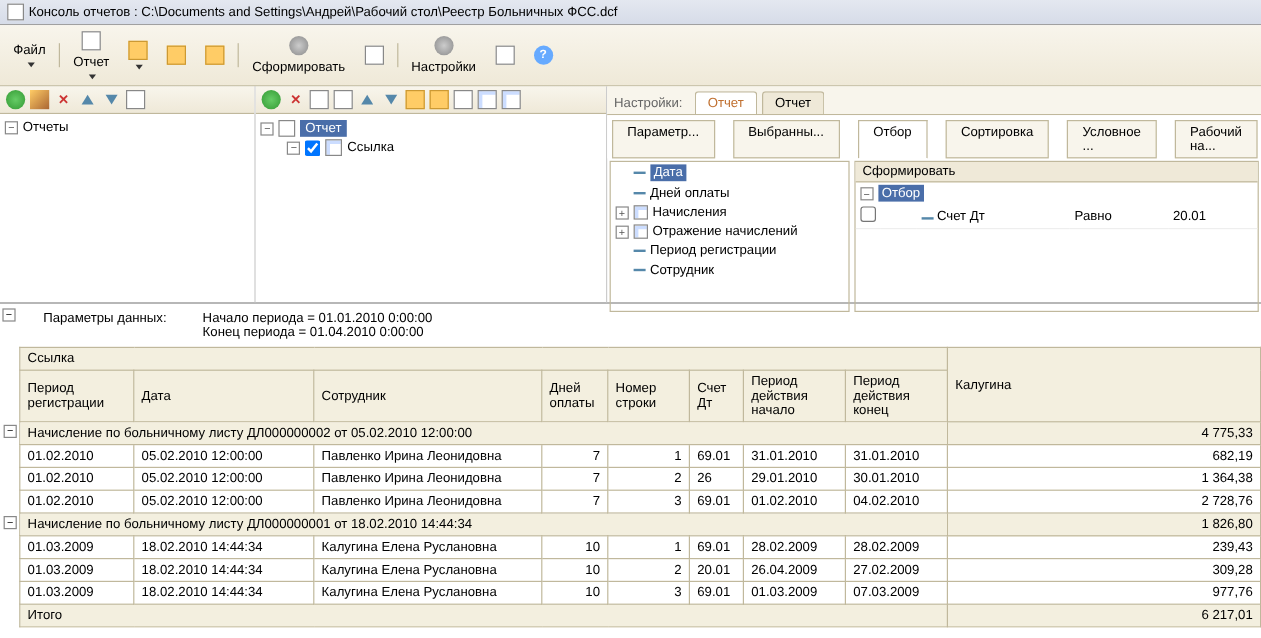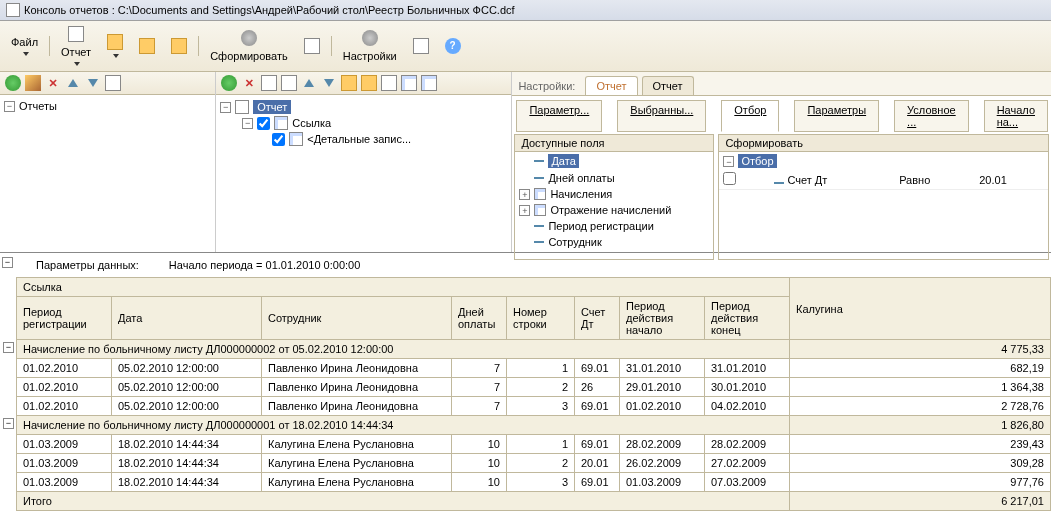--- a/index.html
+++ b/index.html
@@ -23,21 +23,21 @@
 .tree-expand { width: 11px; height: 11px; border: 1px solid #888; background: #fff; font-size: 9px; line-height: 9px; text-align: center; cursor: pointer; color: #555; }
 .tree-label { padding: 1px 4px; }
 .tree-label.selected { background: #4a6ea9; color: #fff; }
 .tree-checkbox { width: 13px; height: 13px; }
 .tree-indent { display: inline-block; }
 .tree-icon { width: 14px; height: 14px; display: inline-block; }
 .tab-header { display: flex; align-items: center; padding: 4px 6px 0; gap: 4px; border-bottom: 1px solid #c0b89c; background: #f8f5ec; }
 .tab-label { color: #666; margin-right: 6px; }
 .tab { padding: 3px 10px; border: 1px solid #c0b89c; border-bottom: none; background: #efe9d8; cursor: pointer; border-radius: 3px 3px 0 0; font-size: 11px; }
 .tab.active { background: #fff; color: #c07030; font-weight: normal; }
-.sub-tabs { display: flex; padding: 4px 4px 0; gap: 16px; background: #fff; text-decoration: underline; }
+.sub-tabs { display: flex; padding: 4px 4px 0; gap: 16px; background: #fff; }
 .sub-tab { padding: 3px 12px; border: 1px solid #c0b89c; background: #f8f5ec; cursor: pointer; font-size: 11px; margin-right: -1px; }
 .sub-tab.active { background: #fff; border-bottom-color: #fff; position: relative; z-index: 1; }
 .fields-area { display: flex; height: 130px; }
 .field-panel { flex: 1; border: 1px solid #c0b89c; margin: 2px; display: flex; flex-direction: column; }
 .field-header { background: #efe9d8; padding: 2px 6px; border-bottom: 1px solid #c0b89c; font-size: 11px; }
 .field-list { overflow-y: auto; flex: 1; }
 .field-row { display: flex; align-items: center; gap: 4px; padding: 2px 4px; }
 .field-row.highlighted .fval { background: #4a6ea9; color: #fff; padding: 1px 3px; }
 .field-exp { width: 11px; height: 11px; font-size: 9px; text-align: center; border: 1px solid #888; background: #fff; color: #555; cursor: pointer; }
 .field-exp.blank { border: none; }
@@ -185,46 +185,39 @@
         <span class="tree-icon icon-doc"></span>
         <span class="tree-label selected">Отчет</span>
       </div>
       <div class="tree-row">
         <span class="tree-indent" style="width:18px"></span>
         <span class="tree-expand">−</span>
         <input type="checkbox" checked="" class="tree-checkbox" style="">
         <span class="tree-icon icon-table"></span>
         <span>Ссылка</span>
       </div>
-      <div class="tree-row">
-        <span class="tree-indent" style="width:48px"></span>
-        <input type="checkbox" checked="" class="tree-checkbox" style="">
-        <span class="tree-icon icon-table"></span>
-        <span>&lt;Детальные запис...</span>
-      </div>
     </div>
   </div>
 
   <div class="right-panel">
     <div class="tab-header">
       <span class="tab-label">Настройки:</span>
       <span class="tab active">Отчет</span>
       <span class="tab">Отчет</span>
     </div>
     <div class="sub-tabs">
       <span class="sub-tab">Параметр...</span>
       <span class="sub-tab">Выбранны...</span>
       <span class="sub-tab active">Отбор</span>
-      <span class="sub-tab">Параметры</span>
+      <span class="sub-tab">Сортировка</span>
       <span class="sub-tab">Условное ...</span>
-      <span class="sub-tab">Начало на...</span>
+      <span class="sub-tab">Рабочий на...</span>
     </div>
     <div class="fields-area">
       <div class="field-panel" style="flex:0 0 200px">
-        <div class="field-header">Доступные поля</div>
         <div class="field-list">
           <div class="field-row highlighted">
               <span class="field-exp blank"></span>
               <span class="field-icon icon-dash"></span>
               <span class="fval">Дата</span>
             </div>
           <div class="field-row">
               <span class="field-exp blank"></span>
               <span class="field-icon icon-dash"></span>
               <span>Дней оплаты</span>
@@ -275,20 +268,21 @@
   </div>
 </div>
 
 <div class="report-area">
   <div class="table-wrap">
     <div class="report-params" style="position:relative">
       <span class="group-control" style="left:-14px;top:4px">−</span>
       <span>Параметры данных:</span>
       <span>
         <div>Начало периода = 01.01.2010 0:00:00</div>
+        <div>Конец периода = 01.04.2010 0:00:00</div>
       </span>
     </div>
     <table class="data-table">
       <tbody>
           <tr>
         <th colspan="8">Ссылка</th>
         <th rowspan="2">Калугина</th>
       </tr>
       <tr>
         <th style="width:95px">Период регистрации</th>
@@ -352,21 +346,21 @@
             <td>28.02.2009</td>
             <td class="num">239,43</td>
           </tr>
       <tr>
             <td>01.03.2009</td>
             <td>18.02.2010 14:44:34</td>
             <td>Калугина Елена Руслановна</td>
             <td class="num">10</td>
             <td class="num">2</td>
             <td>20.01</td>
-            <td>26.02.2009</td>
+            <td>26.04.2009</td>
             <td>27.02.2009</td>
             <td class="num">309,28</td>
           </tr>
       <tr>
             <td>01.03.2009</td>
             <td>18.02.2010 14:44:34</td>
             <td>Калугина Елена Руслановна</td>
             <td class="num">10</td>
             <td class="num">3</td>
             <td>69.01</td>

